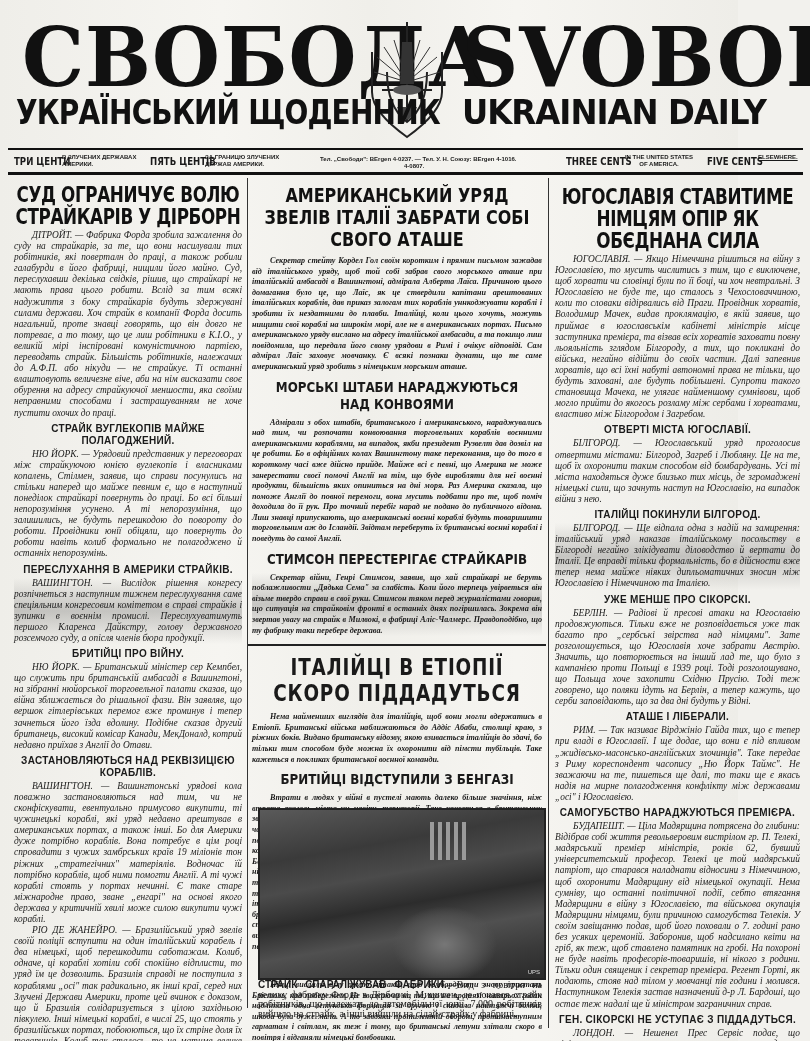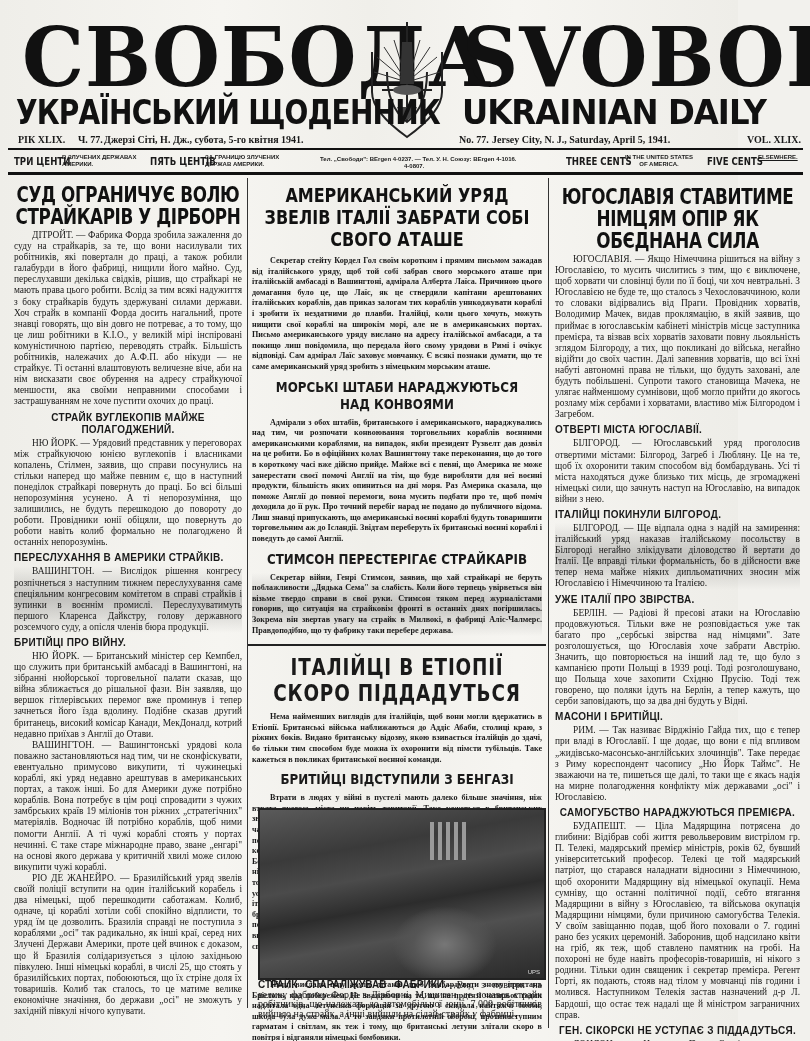--- a/index.html
+++ b/index.html
@@ -31,33 +31,33 @@
     font-family:"Liberation Serif", serif; font-size:10px; font-weight:bold; }
   .dateline span { position:absolute; top:0; }
   .rule { position:absolute; left:8px; width:795px; background:#111; }
   .priceline { position:absolute; top:152px; left:0; width:810px; height:20px;
     font-family:"Liberation Sans", sans-serif; font-size:7px; font-weight:bold; }
   .priceline .big { position:absolute; font-family:"DejaVu Sans", sans-serif; font-size:11px; font-weight:bold; transform:scaleX(0.78); transform-origin:left; top:3px; }
   .priceline .small { position:absolute; font-size:6px; line-height:7px; top:2px; }
 
   
   .col { position:absolute; top:178px; font-family:"Liberation Serif", serif; font-size:9.4px; line-height:11.1px; text-align:justify; }
-  .col p { margin:0; text-indent:18px; }
+  .col p { margin:0; text-indent:18px;font-style:italic; }
   .colL { left:14px; width:228px; }
   .colM { left:252px; width:290px; font-size:8.1px; line-height:10.6px; font-weight:bold; }
   .colR { left:555px; width:245px; }
   .vline { position:absolute; width:1px; background:#333; }
 
   .hbig { font-family:"DejaVu Sans", sans-serif; font-weight:bold; text-align:center; color:#111; margin:0; transform:scaleX(0.8); transform-origin:center; }
   .colL .hbig { font-size:21px; line-height:22px; letter-spacing:-0.5px; margin:6px -28px 2px -28px; }
   .colR .hbig { font-size:21px; line-height:22px; letter-spacing:-0.5px; margin:8px -26px 2px -26px; }
   .colM .hbig { font-size:20px; line-height:22px; margin:6px -36px 6px -36px; }
   .colM .hmid { font-family:"DejaVu Sans", sans-serif; font-weight:bold; text-align:center; font-size:14.5px; line-height:17px; margin:6px -20px 5px -20px; transform:scaleX(0.82); }
   .colM .hitaly { font-family:"DejaVu Sans", sans-serif; font-weight:bold; text-align:center; font-size:23px; line-height:26px; margin:8px -36px 6px -36px; transform:scaleX(0.8); letter-spacing:1px; }
-  .hsub { font-family:"Liberation Sans", sans-serif; font-weight:bold; font-size:10px; line-height:12px; text-align:left; margin:4px 0 2px 0; letter-spacing:0.3px; }
+  .hsub { font-family:"Liberation Sans", sans-serif; font-weight:bold; font-size:10px; line-height:12px; text-align:center; margin:4px 0 2px 0; letter-spacing:0.3px; }
   .hsub.left { text-align:center; }
   .smudge { background:linear-gradient(180deg,rgba(0,0,0,0) 0%,rgba(60,60,60,0.25) 50%,rgba(0,0,0,0) 100%); }
   .photo { position:absolute; left:258px; top:808px; width:284px; height:168px; border:2px solid #222;
     background:
       radial-gradient(ellipse at 65% 80%, #777 0%, #555 12%, transparent 20%),
       linear-gradient(170deg,#5a5a5a 0%,#3a3a3a 25%,#4b4b4b 40%,#2c2c2c 55%,#505050 70%,#3a3a3a 85%,#2a2a2a 100%);
   }
   .photo .stack { position:absolute; top:12px; width:4px; height:38px; background:#9a9a9a; }
   .photo .tag { position:absolute; right:4px; bottom:3px; font-family:"Liberation Sans", sans-serif; font-size:6px; color:#ddd; }
   .caption { position:absolute; left:258px; top:980px; width:284px; font-family:"Liberation Serif", serif; font-size:10px; line-height:9.5px; text-align:justify; }
@@ -89,28 +89,20 @@
       </g>
       <path d="M40 30 L50 30 L52 72 L38 72 Z" fill="#333"></path>
       <ellipse cx="45" cy="78" rx="14" ry="5" fill="#555"></ellipse>
       <path d="M35 95 Q45 120 55 95" fill="#444"></path>
     </svg>
     <div class="lat-title">SVOBODA</div>
     <div class="cyr-sub">УКРАЇНСЬКИЙ ЩОДЕННИК</div>
     <div class="lat-sub">UKRAINIAN DAILY</div>
   </div>
 
-  <div class="dateline">
-    <span style="left:18px">РІК XLIX.</span>
-    <span style="left:78px">Ч. 77.</span>
-    <span style="left:104px">Джерзі Сіті, Н. Дж., субота, 5-го квітня 1941.</span>
-    <span style="left:459px">No. 77.</span>
-    <span style="left:492px">Jersey City, N. J., Saturday, April 5, 1941.</span>
-    <span style="left:747px">VOL. XLIX.</span>
-  </div>
   <div class="rule" style="top:148px;height:2px"></div>
 
   <div class="priceline">
     <span class="big" style="left:14px">ТРИ ЦЕНТИ</span>
     <span class="small" style="left:62px;width:82px">В ЗЛУЧЕНИХ ДЕРЖАВАХ АМЕРИКИ.</span>
     <span class="big" style="left:150px">ПЯТЬ ЦЕНТІВ</span>
     <span class="small" style="left:205px;width:80px">ЗА ГРАНИЦЮ ЗЛУЧЕНИХ ДЕРЖАВ АМЕРИКИ.</span>
     <span class="small" style="left:320px;width:220px;top:4px">Тел. „Свободи": BErgen 4-0237. — Тел. У. Н. Союзу: BErgen 4-1016.</span>
     <span class="small" style="left:404px;top:11px">4-0807.</span>
     <span class="big" style="left:566px">THREE CENTS</span>
@@ -129,20 +121,21 @@
 
     <div class="hsub left">СТРАЙК ВУГЛЕКОПІВ МАЙЖЕ ПОЛАГОДЖЕНИЙ.</div>
     <p>НЮ ЙОРК. — Урядовий представник у переговорах між страйкуючою юнією вуглекопів і власниками копалень, Стілмен, заявив, що справи посунулись на стільки наперед що майже певним є, що в наступний понеділок страйкарі повернуть до праці. Бо всі більші непорозуміння усунено. А ті непорозуміння, що залишились, не будуть перешкодою до повороту до роботи. Провідники юнії обіцяли, що повернуть до роботи навіть колиб формально не полагоджено й останніх непорозумінь.</p>
 
     <div class="hsub">ПЕРЕСЛУХАННЯ В АМЕРИКИ СТРАЙКІВ.</div>
     <p class="smudge">ВАШИНГТОН. — Вислідок рішення конгресу розпічнеться з наступним тижнем переслухування саме спеціяльним конгресовим комітетом в справі страйків і зупинки в воєннім промислі. Переслухуватимуть першого Кларенса Дайкстру, голову державного розсемчого суду, а опісля членів бюра продукції.</p>
 
     <div class="hsub">БРИТІЙЦІ ПРО ВІЙНУ.</div>
     <p>НЮ ЙОРК. — Британський міністер сер Кемпбел, що служить при британській амбасаді в Вашингтоні, на зібранні нюйорської торговельної палати сказав, що війна зближається до рішальної фази. Він заявляв, що вершок гітлерівських перемог вже проминув і тепер зачнеться його їзда вдолину. Подібне сказав другий британець, високий комісар Канади, МекДоналд, котрий недавно приїхав з Англії до Отави.</p>
 
+    <div class="hsub">ЗАСТАНОВЛЯЮТЬСЯ НАД РЕКВІЗИЦІЄЮ КОРАБЛІВ.</div>
     <p>ВАШИНГТОН. — Вашингтонські урядові кола поважно застановляються над тим, чи не сконфіскувати, евентуально примусово викупити, ті чужинецькі кораблі, які уряд недавно арештував в американських портах, а також інші. Бо для Америки дуже потрібно кораблів. Вона потребує в цім році спровадити з чужих замбрських країв 19 міліонів тон ріжних „стратегічних" матеріялів. Водночас їй потрібно кораблів, щоб ними помогти Англії. А ті чужі кораблі стоять у портах нечинні. Є таке старе міжнародне право, зване „енгарі" на основі якого держава у критичній хвилі може силою викупити чужі кораблі.</p>
 
     <p>РІО ДЕ ЖАНЕЙРО. — Бразилійський уряд звелів своїй поліції вступити на один італійський корабель і два німецькі, щоб перешкодити саботажам. Колиб, одначе, ці кораблі хотіли собі спокійно відплисти, то уряд їм це дозволить. Бразилія справді не поступила з кораблями „осі" так радикально, як інші краї, серед них Злучені Держави Америки, проте цей вчинок є доказом, що й Бразилія солідаризується з цілою західньою півкулею. Інші німецькі кораблі, в числі 25, що стоять у бразилійських портах, побоюються, що їх стріне доля їх товаришів. Колиб так сталось, то це матиме велике економічне значіння, бо держави „осі" не зможуть у західній півкулі нічого купувати.</p>
 
   </div>
 
   <div class="col colM">
     <div class="hbig">АМЕРИКАНСЬКИЙ УРЯД ЗВЕЛІВ ІТАЛІЇ ЗАБРАТИ СОБІ СВОГО АТАШЕ</div>
     <p>Секретар стейту Кордел Гол своїм коротким і прямим письмом зажадав від італійського уряду, щоб той собі забрав свого морського аташе при італійській амбасаді в Вашингтоні, адмірала Алберта Лаїса. Причиною цього домагання було це, що Лаїс, як це ствердили капітани арештованих італійських кораблів, дав приказ залогам тих кораблів уннкоджувати кораблі і зробити їх нездатними до плавби. Італійці, коли цього хочуть, можуть нищити свої кораблі на широкім морі, але не в американських портах. Письмо американського уряду вислано на адресу італійської амбасади, а та покищо лиш повідомила, що передала його свому урядови в Римі і очікує відповіді. Сам адмірал Лаїс заховує мовчанку. Є всякі познаки думати, що те саме американський уряд зробить з німецьким морським аташе.</p>
 
@@ -179,24 +172,24 @@
   <div class="col colR">
     <div class="hbig">ЮГОСЛАВІЯ СТАВИТИМЕ НІМЦЯМ ОПІР ЯК ОБЄДНАНА СИЛА</div>
     <p>ЮГОСЛАВІЯ. — Якщо Німеччина рішиться на війну з Югославією, то мусить числитись з тим, що є виключене, щоб хорвати чи словінці були по її боці, чи хоч невтральні. З Югославією не буде те, що сталось з Чехословаччиною, коли то словаки відірвались від Праги. Провідник хорватів, Володимир Мачек, видав проклямацію, в якій заявив, що приймає в югославськім кабінеті міністрів місце заступника премієра, та візвав всіх хорватів заховати повну льояльність зглядом Білгороду, а тих, що покликані до війська, негайно відійти до своїх частин. Далі запевнив хорватів, що всі їхні набуті автономні права не тільки, що будуть заховані, але будуть побільшені. Супроти такого становища Мачека, не улягає найменшому сумнівови, щоб могло прийти до якогось розламу між сербами і хорватами, властиво між Білгородом і Загребом.</p>
 
     <div class="hsub">ОТВЕРТІ МІСТА ЮГОСЛАВІЇ.</div>
     <p>БІЛГОРОД. — Югославський уряд проголосив отвертими містами: Білгород, Загреб і Любляну. Це на те, щоб їх охоронити таким способом від бомбардувань. Усі ті міста находяться дуже близько тих місць, де згромаджені німецькі сили, що зачнуть наступ на Югославію, на випадок війни з нею.</p>
 
     <div class="hsub">ІТАЛІЙЦІ ПОКИНУЛИ БІЛГОРОД.</div>
     <p class="smudge">БІЛГОРОД. — Ще відпала одна з надій на замирення: італійський уряд наказав італійському посольству в Білгороді негайно злікідувати діловодство й вертати до Італії. Це вправді тільки формальність, бо в дійсности вже тепер нема майже ніяких дипльоматичних зносин між Югославією і Німеччиною та Італією.</p>
 
-    <div class="hsub">УЖЕ ІТАЛІЇ ПРО ЗВІРСТВА.</div>
+    <div class="hsub">УЖЕ МЕНШЕ ПРО СІКОРСКІ.</div>
     <p>БЕРЛІН. — Радіові й пресові атаки на Югославію продовжуються. Тільки вже не розповідається уже так багато про „сербські звірства над німцями". Зате розголошується, що Югославія хоче забрати Австрію. Значить, що повторюється на інший лад те, що було з кампанією проти Польщі в 1939 році. Тоді розголошувано, що Польща хоче захопити Східню Прусію. Тоді теж говорено, що поляки ідуть на Берлін, а тепер кажуть, що серби заповідають, що за два дні будуть у Відні.</p>
 
-    <div class="hsub">МАСОНИ І БРИТІЙЦІ.</div>
+    <div class="hsub">АТАШЕ І ЛІБЕРАЛИ.</div>
     <p>РИМ. — Так називає Вірджініо Гайда тих, що є тепер при владі в Югославії. І ще додає, що вони є під впливом „жидівсько-масонсько-англійських злочинців". Таке передає з Риму кореспондент часопису „Ню Йорк Таймс". Не зважаючи на те, пишеться ще далі, то таки ще є якась надія на мирне полагодження конфлікту між державами „осі" і Югославією.</p>
 
     <div class="hsub left">САМОГУБСТВО НАРАДЖУЮТЬСЯ ПРЕМІЄРА.</div>
     <p>БУДАПЕШТ. — Ціла Мадярщина потрясена до глибини: Відібрав собі життя револьверовим вистрілом гр. П. Телекі, мадярський премієр міністрів, років 62, бувший університетський професор. Телекі це той мадярський патріот, що старався наладнати відносини з Німеччиною, щоб охоронити Мадярщину від німецької окупації. Нема сумніву, що останні політичної події, себто втягання Мадярщини в війну з Югославією, та військова окупація Мадярщини німцями, були причиною самогубства Телекія. У своїм завіщанню подав, щоб його поховали о 7. годині рано без усяких церемоній. Заборонив, щоб надсилано квіти на гріб, як теж, щоб ставлено памятник на гробі. На похороні не буде навіть професорів-товаришів, ні нікого з родини. Тільки один священик і секретар премієра. Регент Горті, як подають, стояв над тілом у мовчанці пів години і молився. Наступником Телекія застав назначений д-р Л. Бардоші, що остає теж надалі ще й міністром заграничних справ.</p>
 
     <div class="hsub left">ГЕН. СІКОРСКІ НЕ УСТУПАЄ З ПІДДАДУТЬСЯ.</div>
     <p>ЛОНДОН. — Нешенел Прес Сервіс подає, що міністерство заграничних справ польського уряду на вигнанню перечить тому, будьтоби міністер Залескі мав стати польським премієром на місце ген. Сікорського, що тепер перебуває в Канаді. Про таку зміну подавали американські радіові стації, а також і лондонські.</p>
 
   </div>
 </div>

